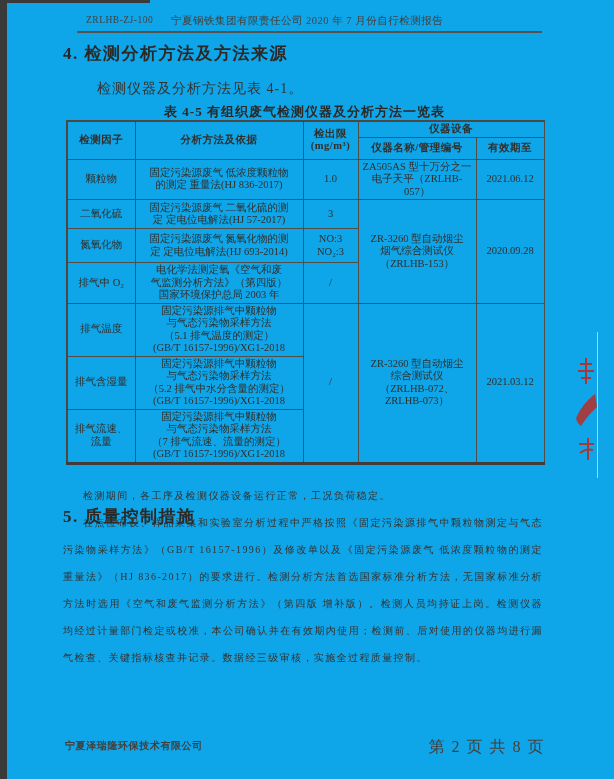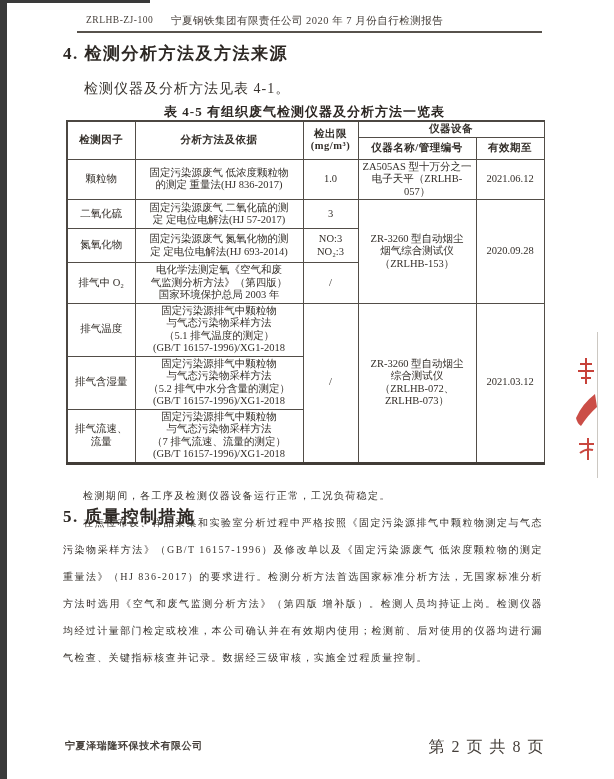--- a/index.html
+++ b/index.html
@@ -1,38 +1,38 @@
 <!DOCTYPE html>
 <html><head>
 <meta charset="utf-8">
 <style>
   * { margin: 0; padding: 0; box-sizing: border-box; }
   html, body { background: #e9e7e3; }
   .page {
     position: relative;
     width: 614px; height: 779px;
-    background: #ffffff;
+    background: #0ea5e9;
     font-family: "Liberation Serif", "DejaVu Serif", serif;
     color: #37322d;
     overflow: hidden;
   }
   
   .edge-left  { position: absolute; left: 0; top: 0; width: 7px; height: 779px; background: #3a3a3a; }
   .edge-top   { position: absolute; left: 0; top: 0; width: 150px; height: 3px; background: #3a3a3a; }
   .crease     { position: absolute; left: 597px; top: 332px; width: 1px; height: 146px; background: #ccc8c2; }
   .seal       { position: absolute; left: 572px; top: 352px; }
 
   
   .doc-code   { position: absolute; left: 86px; top: 15px; font-size: 9.5px; letter-spacing: 0.5px; color: #453f3a; }
   .doc-title  { position: absolute; left: 0; right: 0; top: 14px; text-align: center; font-size: 10.5px; letter-spacing: 0.5px; color: #453f3a; }
   .head-rule  { position: absolute; left: 77px; top: 31px; width: 465px; height: 2px; background: #57524c; }
 
   
   .h4         { position: absolute; left: 63px; top: 42px; font-size: 17px; font-weight: bold; letter-spacing: 1.5px; color: #2d2824; }
-  .intro      { position: absolute; left: 84px; top: 80px; font-size: 14px; letter-spacing: 1px; }
+  .intro      { position: absolute; left: 97px; top: 80px; font-size: 14px; letter-spacing: 1px; }
   .caption    { position: absolute; left: 66px; top: 103px; width: 477px; text-align: center; font-size: 13px; font-weight: bold; letter-spacing: 1px; color: #2d2824; }
 
   
   .tbl-wrap   { position: absolute; left: 66px; top: 120px; }
   table {
     border-collapse: collapse; table-layout: fixed;
     width: 477px;
     font-size: 10.5px; line-height: 12.5px; color: #332e29;
     border-top: 2px solid #4c4742;
     border-bottom: 3px solid #413c37;

